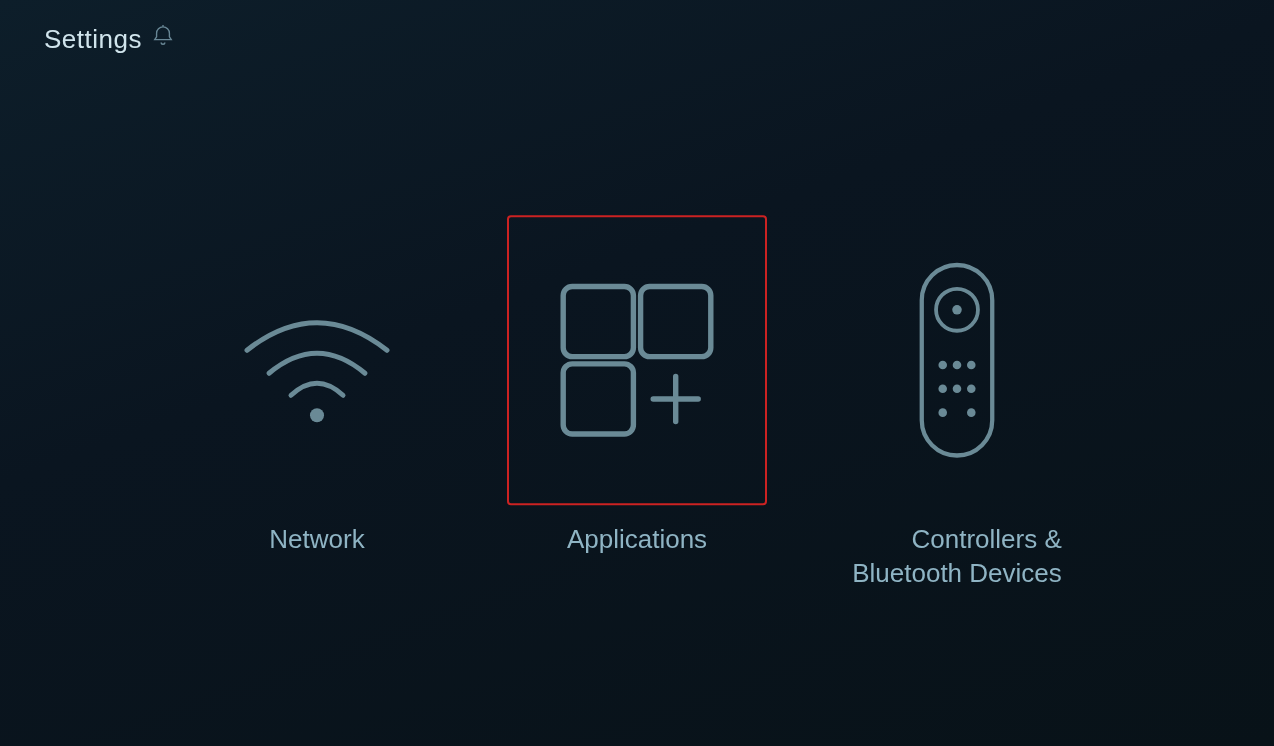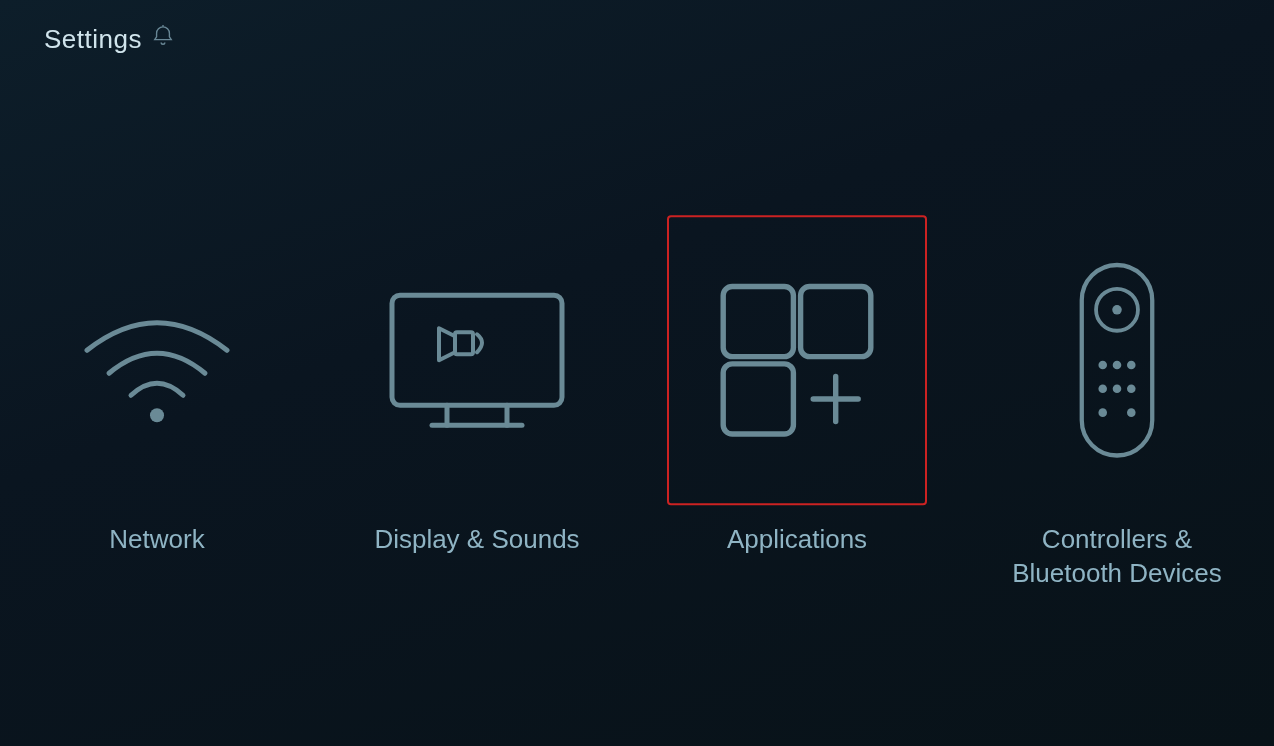--- a/index.html
+++ b/index.html
@@ -123,39 +123,20 @@
         <path d="M10 55 Q80 0 150 55" stroke="#6a8a96" stroke-width="5" fill="none" stroke-linecap="round"></path>
         <path d="M32 78 Q80 38 128 78" stroke="#6a8a96" stroke-width="5" fill="none" stroke-linecap="round"></path>
         <path d="M54 100 Q80 76 106 100" stroke="#6a8a96" stroke-width="5" fill="none" stroke-linecap="round"></path>
 
         <circle cx="80" cy="120" r="7" fill="#6a8a96" stroke="none"></circle>
       </svg>
     </div>
     <span class="setting-label">Network</span>
   </div>
 
-  <div class="setting-item">
-    <div class="setting-icon-wrapper">
-      <svg class="display-icon" viewBox="0 0 180 140" fill="none" stroke="#6a8a96" stroke-width="5" stroke-linecap="round" stroke-linejoin="round">
-
-        <rect x="5" y="5" width="170" height="110" rx="8" ry="8" stroke="#6a8a96" stroke-width="5" fill="none"></rect>
-
-        <line x1="60" y1="115" x2="60" y2="135" stroke="#6a8a96" stroke-width="5"></line>
-        <line x1="120" y1="115" x2="120" y2="135" stroke="#6a8a96" stroke-width="5"></line>
-        <line x1="45" y1="135" x2="135" y2="135" stroke="#6a8a96" stroke-width="5"></line>
-
-        <rect x="68" y="42" width="18" height="22" rx="2" fill="none" stroke="#6a8a96" stroke-width="4"></rect>
-
-        <path d="M68 46 L52 38 L52 70 L68 62" fill="none" stroke="#6a8a96" stroke-width="4" stroke-linejoin="round"></path>
-
-        <path d="M90 44 Q100 52 90 62" fill="none" stroke="#6a8a96" stroke-width="4" stroke-linecap="round"></path>
-      </svg>
-    </div>
-    <span class="setting-label">Display &amp; Sounds</span>
-  </div>
 
   <div class="setting-item active">
     <div class="setting-icon-wrapper">
       <svg class="apps-icon" viewBox="0 0 200 200" fill="none" stroke="#6a8a96" stroke-width="6" stroke-linecap="round" stroke-linejoin="round">
 
         <rect x="18" y="18" width="78" height="78" rx="10" ry="10" stroke="#6a8a96" stroke-width="6" fill="none"></rect>
 
         <rect x="104" y="18" width="78" height="78" rx="10" ry="10" stroke="#6a8a96" stroke-width="6" fill="none"></rect>
 
         <rect x="18" y="104" width="78" height="78" rx="10" ry="10" stroke="#6a8a96" stroke-width="6" fill="none"></rect>
@@ -182,16 +163,16 @@
         <circle cx="60" cy="110" r="4.5" fill="#6a8a96" stroke="none"></circle>
 
         <circle cx="30" cy="135" r="4.5" fill="#6a8a96" stroke="none"></circle>
         <circle cx="45" cy="135" r="4.5" fill="#6a8a96" stroke="none"></circle>
         <circle cx="60" cy="135" r="4.5" fill="#6a8a96" stroke="none"></circle>
 
         <circle cx="30" cy="160" r="4.5" fill="#6a8a96" stroke="none"></circle>
         <circle cx="60" cy="160" r="4.5" fill="#6a8a96" stroke="none"></circle>
       </svg>
     </div>
-    <span class="setting-label" style="white-space: pre-line; text-align: center;">Controllers &amp;<br>Bluetooth Devices</span>
+    <span class="setting-label" style="white-space: pre-line; text-align: right;">Controllers &amp;<br>Bluetooth Devices</span>
   </div>
 
 </div>
 
 </body></html>

